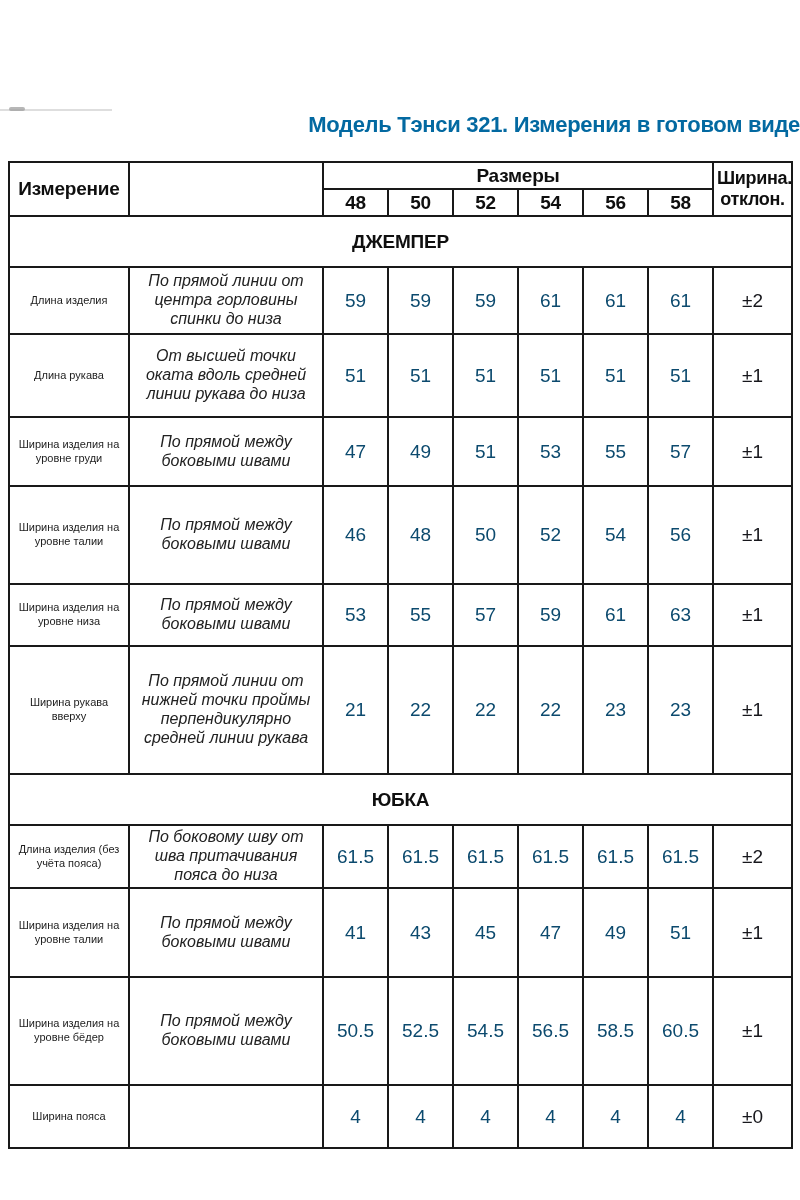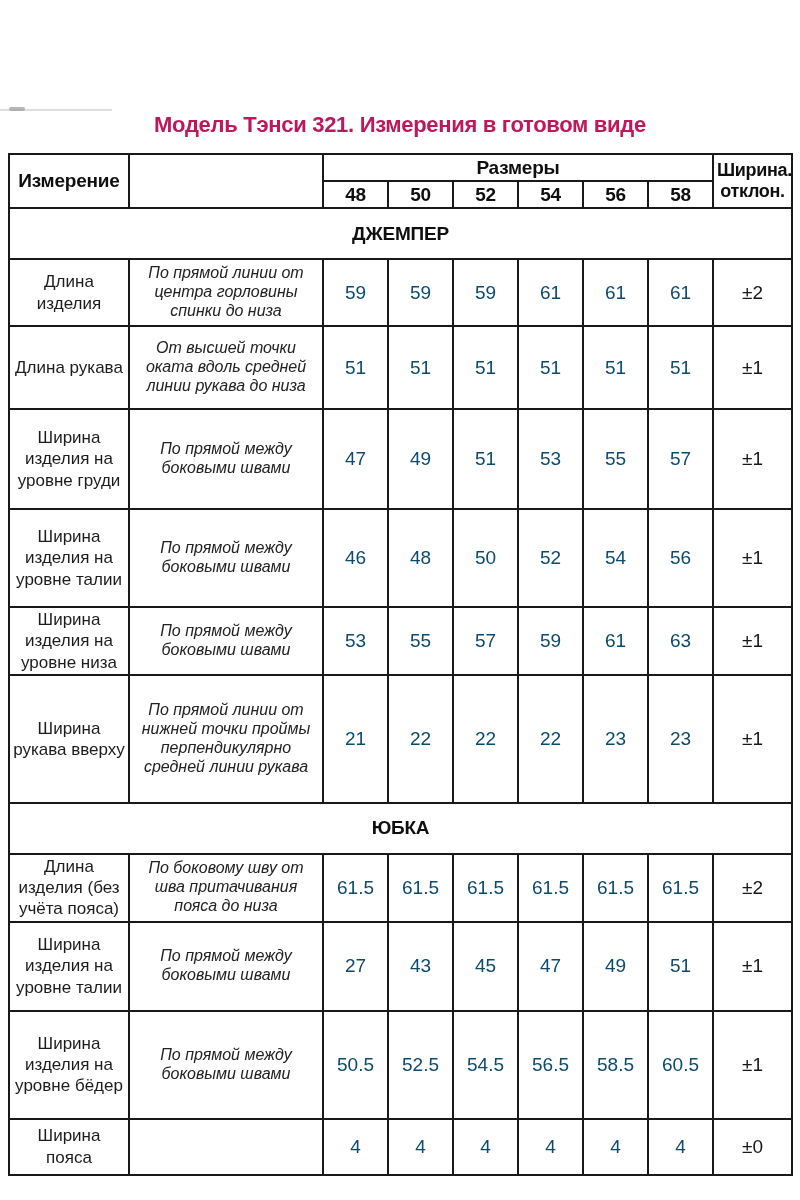--- a/index.html
+++ b/index.html
@@ -9,45 +9,45 @@
     -webkit-font-smoothing:antialiased;
   }
   .sheet{position:relative;width:800px;height:1200px;overflow:hidden;background:#fff;}
 
   
   .artifact-line{position:absolute;left:0;top:109px;width:112px;height:2px;background:#dedede;}
   .artifact-dash{position:absolute;left:9px;top:107px;width:16px;height:4px;background:#9f9f9f;border-radius:2px;opacity:.75;}
 
   .title{
     margin:0;padding:112px 0 0 0;height:29px;
-    text-align:center;font-size:22px;font-weight:700;letter-spacing:-0.3px;color:#be185d;
+    text-align:right;font-size:22px;font-weight:700;letter-spacing:-0.3px;color:#0369a1;
     white-space:nowrap;
   }
 
   table.meas{
     border-collapse:collapse;table-layout:fixed;
-    margin:12px 0 0 8px;width:783px;
+    margin:20px 0 0 8px;width:783px;
     background:#fff;
   }
   th,td{
     border:2px solid #191919;
     padding:1px 3px;
     text-align:center;vertical-align:middle;
     overflow:hidden;
   }
   thead th{font-weight:700;font-size:19px;letter-spacing:-0.2px;color:#0f0f0f;}
   tr.hdr1{height:27px;}
   tr.hdr2{height:27px;}
   th.tolh{font-size:18px;line-height:1.15;letter-spacing:-0.3px;}
 
   td.section{
     font-weight:700;font-size:19px;letter-spacing:-0.2px;color:#0f0f0f;
     padding:12px;height:25px;
   }
-  td.measure{font-size:17px;line-height:1.25;color:#1c1c1c;border-radius:22px;}
+  td.measure{font-size:11px;line-height:1.25;color:#1c1c1c;border-radius:22px;}
   td.desc{font-style:italic;font-size:16px;line-height:1.18;color:#222;}
   td.val{font-size:19px;color:#0c4a6e;}
   td.tol{font-size:19px;color:#17171c;}
 </style>
 </head>
 <body>
 
 <div class="sheet">
   <div class="artifact-line"></div>
   <div class="artifact-dash"></div>
@@ -104,21 +104,21 @@
           <td class="measure">Длина рукава</td>
           <td class="desc">От высшей точки оката вдоль средней линии рукава до низа</td>
           <td class="val">51</td>
           <td class="val">51</td>
           <td class="val">51</td>
           <td class="val">51</td>
           <td class="val">51</td>
           <td class="val">51</td>
           <td class="tol">±1</td>
         </tr>
-        <tr style="height: 100px;">
+        <tr style="height: 69px;">
           <td class="measure">Ширина изделия на уровне груди</td>
           <td class="desc">По прямой между боковыми швами</td>
           <td class="val">47</td>
           <td class="val">49</td>
           <td class="val">51</td>
           <td class="val">53</td>
           <td class="val">55</td>
           <td class="val">57</td>
           <td class="tol">±1</td>
         </tr>
@@ -165,40 +165,40 @@
           <td class="val">61.5</td>
           <td class="val">61.5</td>
           <td class="val">61.5</td>
           <td class="val">61.5</td>
           <td class="val">61.5</td>
           <td class="tol">±2</td>
         </tr>
         <tr style="height: 89px;">
           <td class="measure">Ширина изделия на уровне талии</td>
           <td class="desc">По прямой между боковыми швами</td>
-          <td class="val">27</td>
+          <td class="val">41</td>
           <td class="val">43</td>
           <td class="val">45</td>
           <td class="val">47</td>
           <td class="val">49</td>
           <td class="val">51</td>
           <td class="tol">±1</td>
         </tr>
         <tr style="height: 108px;">
           <td class="measure">Ширина изделия на уровне бёдер</td>
           <td class="desc">По прямой между боковыми швами</td>
           <td class="val">50.5</td>
           <td class="val">52.5</td>
           <td class="val">54.5</td>
           <td class="val">56.5</td>
           <td class="val">58.5</td>
           <td class="val">60.5</td>
           <td class="tol">±1</td>
         </tr>
-        <tr style="height: 56px;">
+        <tr style="height: 63px;">
           <td class="measure">Ширина пояса</td>
           <td class="desc"></td>
           <td class="val">4</td>
           <td class="val">4</td>
           <td class="val">4</td>
           <td class="val">4</td>
           <td class="val">4</td>
           <td class="val">4</td>
           <td class="tol">±0</td>
         </tr>

